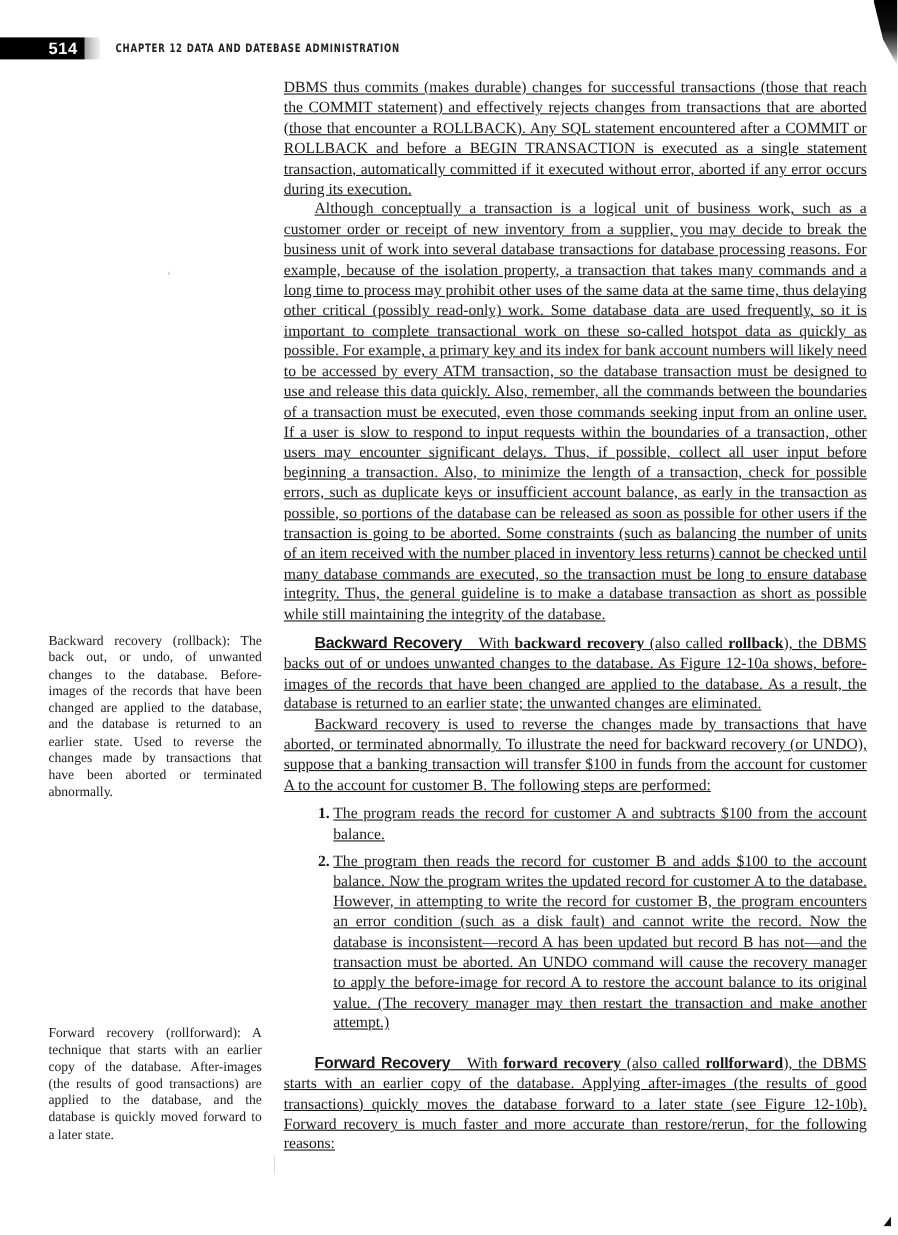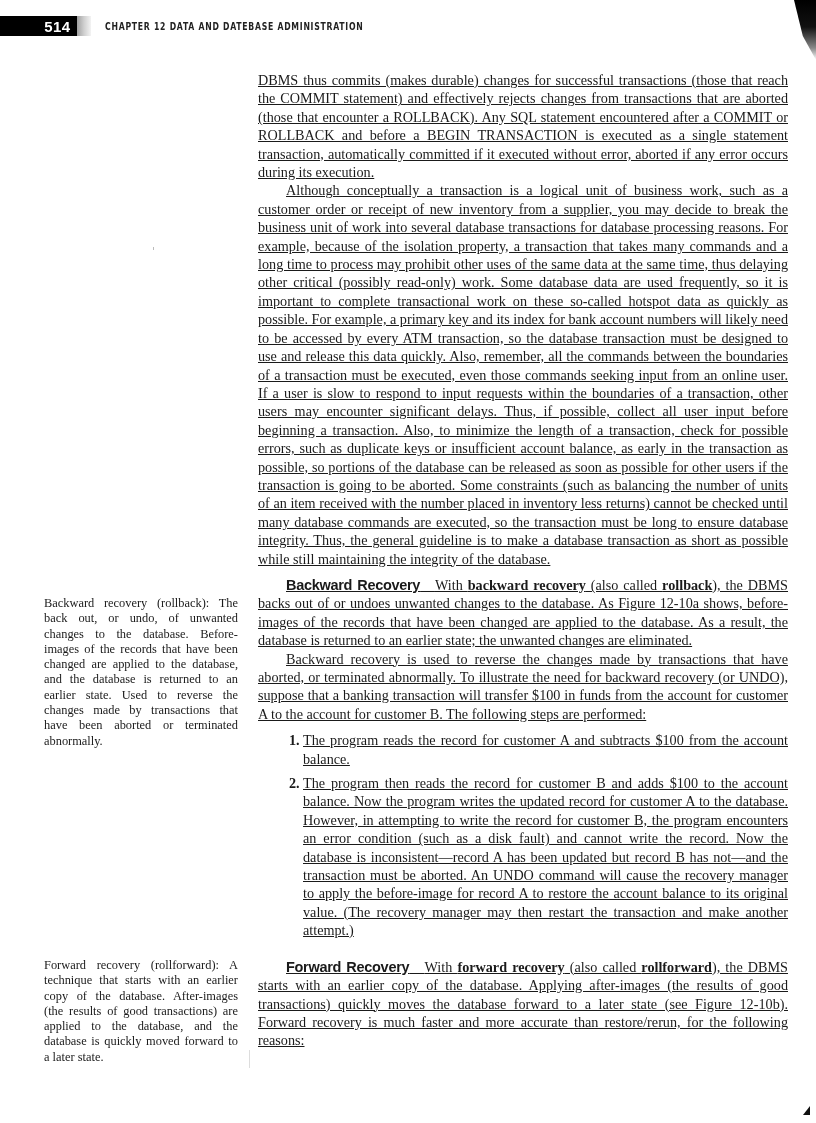--- a/index.html
+++ b/index.html
@@ -10,21 +10,21 @@
     body {
       width: 816px;
       height: 1123px;
       position: relative;
       overflow: hidden;
       font-family: "Liberation Serif", "DejaVu Serif", serif;
       color: #1a1a1a;
     }
     .header {
       position: absolute;
-      top: 16px;
+      top: 34px;
       left: 0;
       height: 20px;
       width: 420px;
       display: flex;
       align-items: center;
       justify-content: flex-end;
     }
     .page-num-box {
       position: relative;
       width: 78px;
@@ -127,22 +127,22 @@
       left: 44px;
       width: 194px;
       font-size: 12.4px;
       line-height: 15.3px;
       text-align: justify;
       color: #1a1a1a;
     }
     .margin-def .term {
       font-weight: normal;
     }
-    .def-backward { top: 596px; }
-    .def-forward { top: 932px; margin-top: 26px; }
+    .def-backward { top: 575px; }
+    .def-forward { top: 932px; }
     .faint-mark {
       position: absolute;
       left: 153px;
       top: 247px;
       width: 1px;
       height: 3px;
       background: #bbb;
     }
     .faint-line {
       position: absolute;

